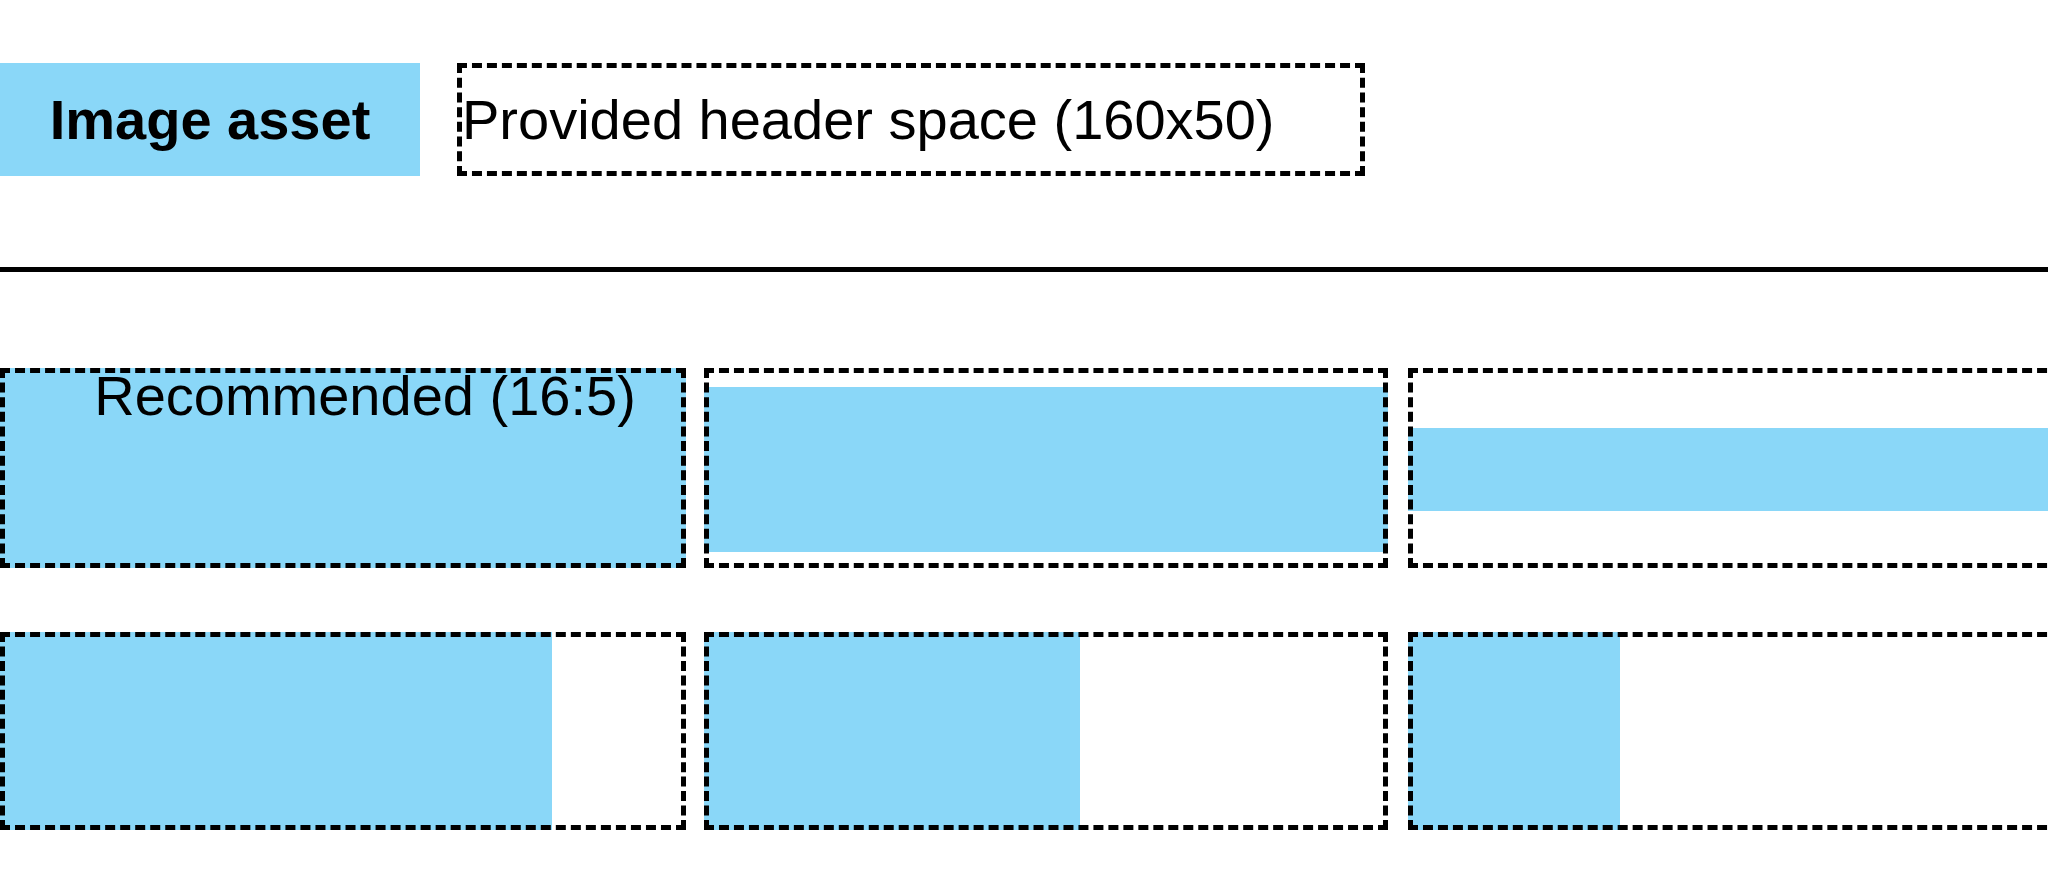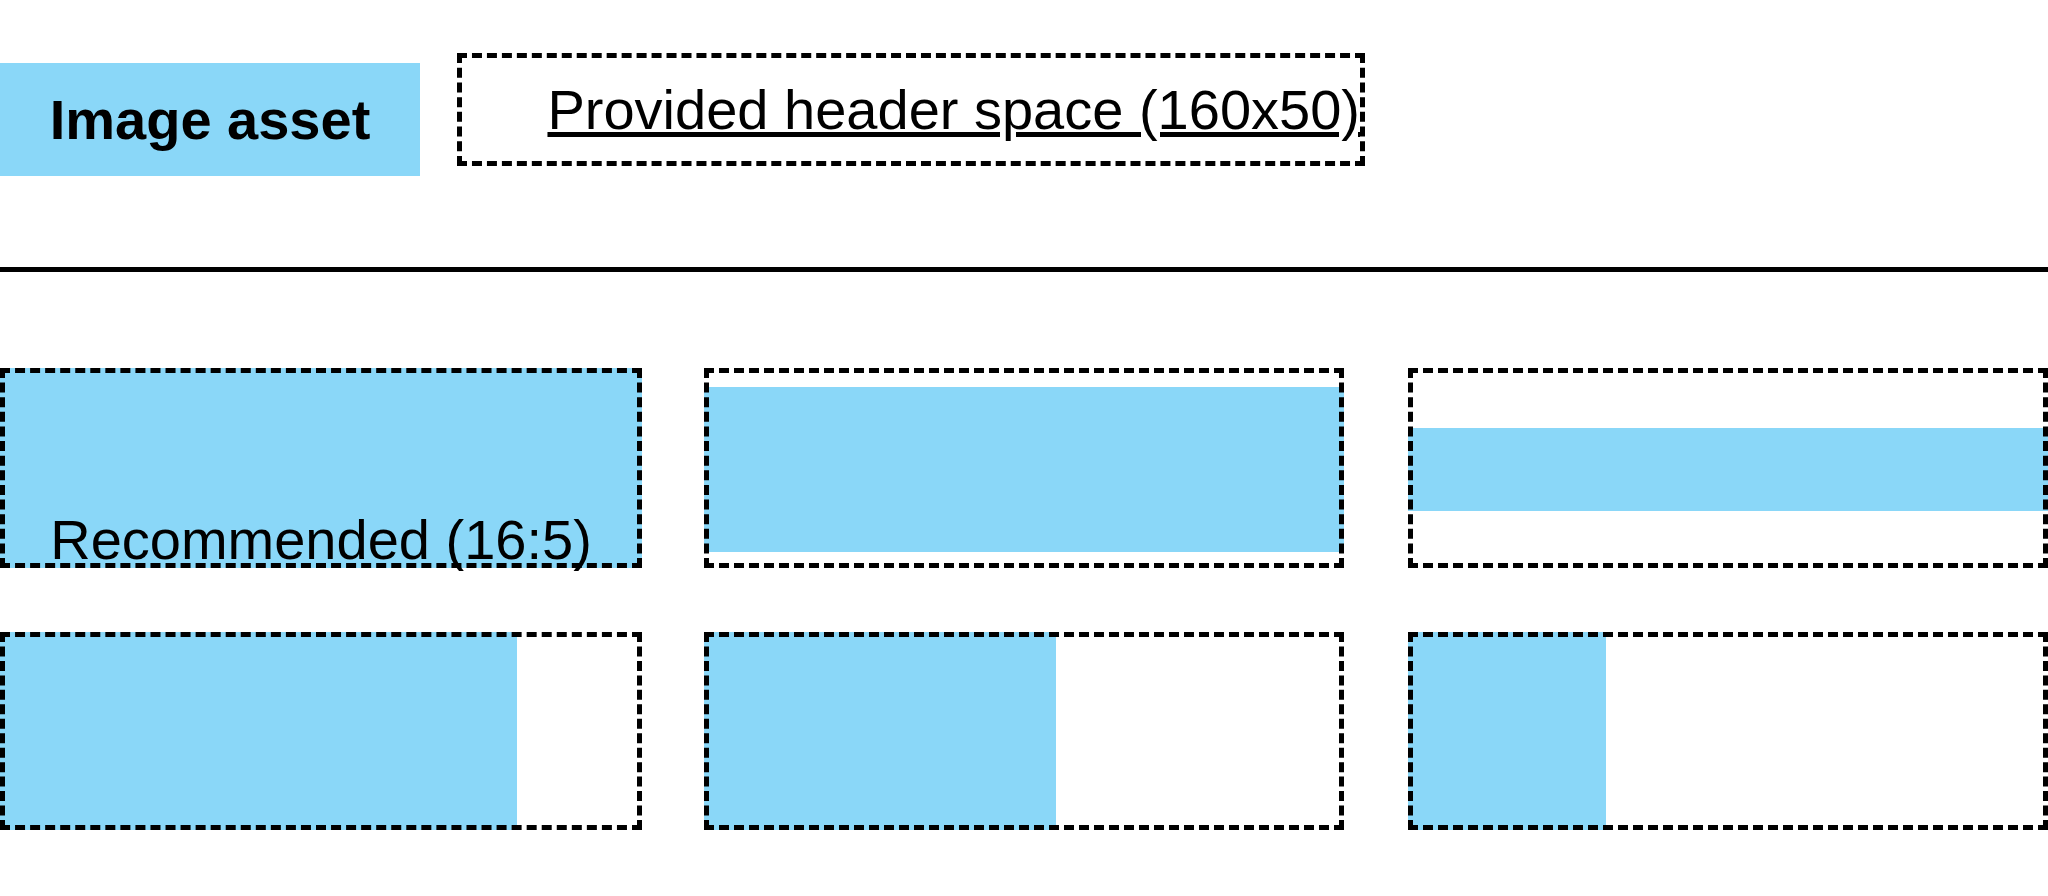--- a/index.html
+++ b/index.html
@@ -26,30 +26,29 @@
     height: 113px;
     background: var(--asset-blue, #8AD7F8);
     display: flex;
     align-items: center;
     justify-content: center;
     font-weight: bold;
   }
   .legend-outline-box {
     position: absolute;
     left: 457px;
-    top: 53px;
+    top: 63px;
     width: 908px;
     height: 113px;
     box-sizing: border-box;
     border: 5px dashed var(--line-black, #000000);
     background: transparent;
     display: flex;
     align-items: center;
-    justify-content: flex-end;
-    text-decoration: underline;
+    justify-content: flex-start;
   }
   .label-text {
     font-size: 56px;
     line-height: 1;
     white-space: nowrap;
     letter-spacing: 0;
   }
 
   
   .divider {
@@ -58,22 +57,23 @@
     top: 267px;
     width: 2048px;
     height: 5px;
     background: var(--line-black, #000000);
   }
 
   
   .ex {
     position: absolute;
     display: flex;
-    align-items: flex-end;
+    align-items: flex-start;
     justify-content: center;
+    padding-left: 44px;
   }
   .ex .fill {
     position: absolute;
     background: var(--asset-blue, #8AD7F8);
   }
   .ex .outline {
     position: absolute;
     inset: 0;
     box-sizing: border-box;
     border: 5px dashed var(--line-black, #000000);

